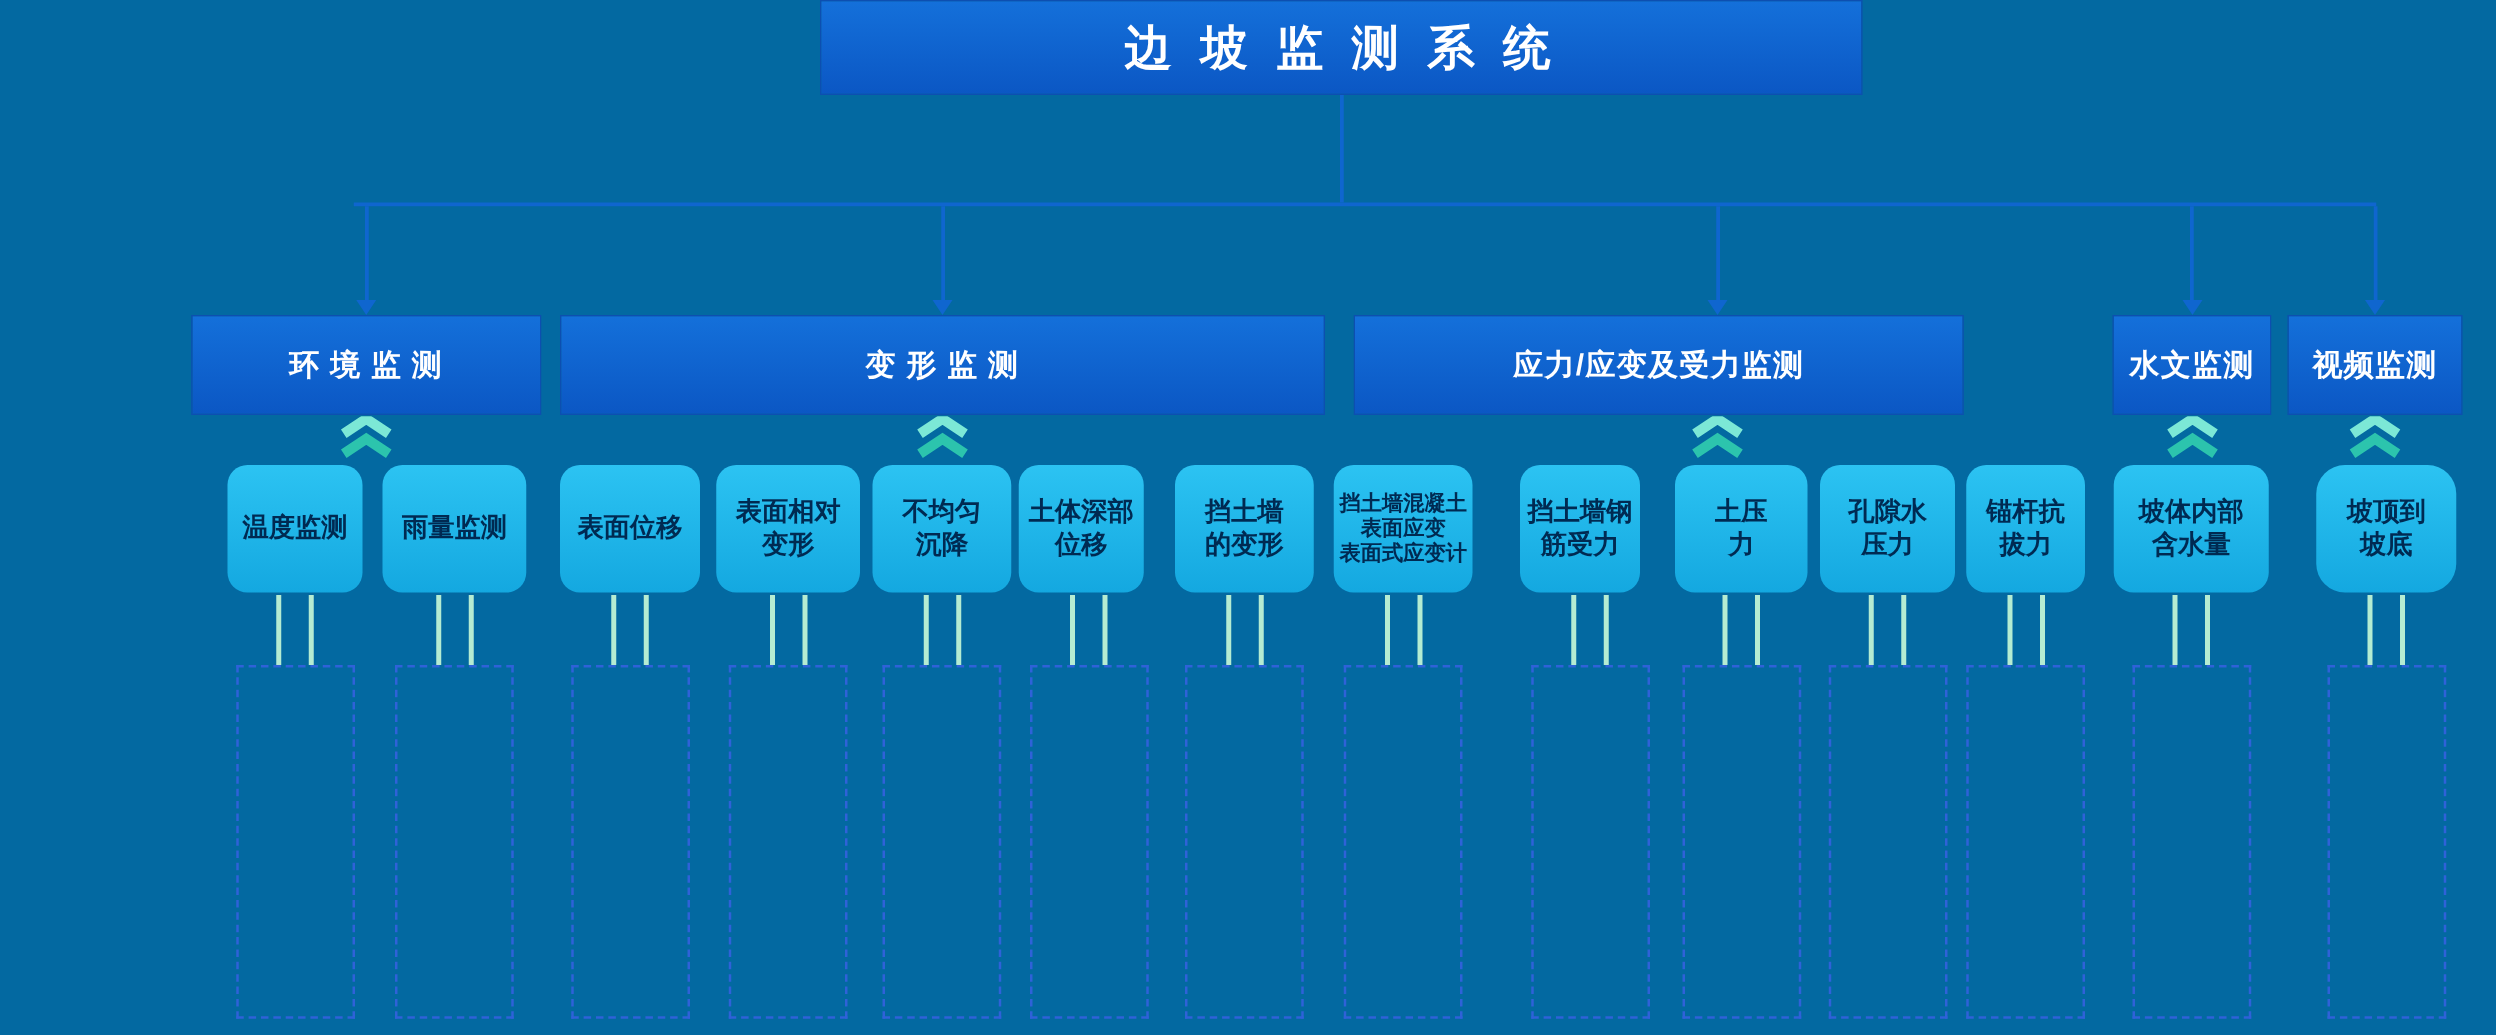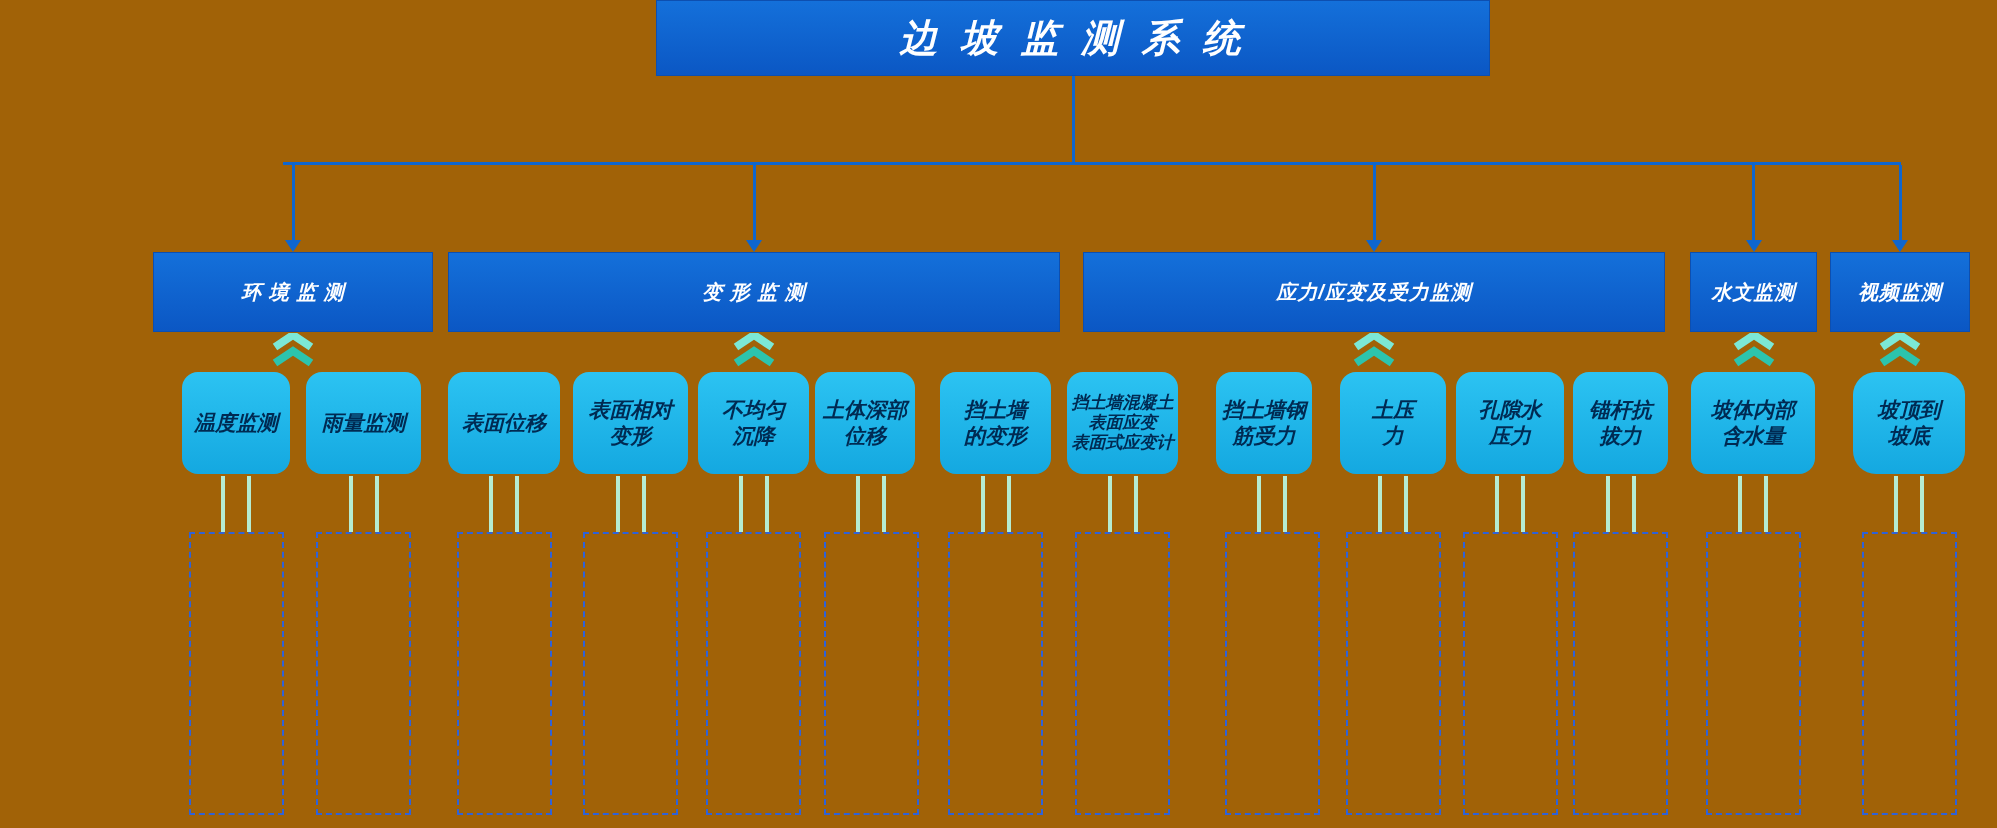--- a/index.html
+++ b/index.html
@@ -1,19 +1,19 @@
 <!DOCTYPE html>
 <html><head>
 <meta charset="utf-8">
 <style>
   html,body{margin:0;padding:0;background:#000;}
-  .stage{position:relative;width:1997px;height:828px;background:#a16207;font-family:"Liberation Sans",sans-serif;overflow:hidden;font-style:italic;}
+  .stage{position:relative;width:1997px;height:828px;background:#0369a1;font-family:"Liberation Sans",sans-serif;overflow:hidden;}
   .node{position:absolute;display:flex;align-items:center;justify-content:center;color:#fff;font-weight:bold;background:linear-gradient(180deg,#1470da,#0b57c4);border:1px solid #0d4fb0;box-sizing:border-box;text-align:center;}
   .root-node{left:656px;top:0;width:834px;height:76px;font-size:38px;letter-spacing:6px;}
-  .cat-node{top:252px;height:80px;font-size:20px;letter-spacing:1px;}
+  .cat-node{top:252px;height:80px;font-size:24px;letter-spacing:1px;}
   .vline,.hline{position:absolute;background:#0f66cf;}
   .arrow-head{position:absolute;width:0;height:0;border-left:8px solid transparent;border-right:8px solid transparent;border-top:12px solid #0f66cf;}
   .leaf{position:absolute;top:372px;height:102px;background:linear-gradient(180deg,#2cc3f2,#14a8e0);border-radius:16px;color:#002a52;font-weight:bold;display:flex;flex-direction:column;align-items:center;justify-content:center;text-align:center;font-size:21px;line-height:1.22;box-sizing:border-box;padding:2px;}
   .leaf.lines-3{font-size:17px;line-height:1.18;}
   .pipe{position:absolute;top:476px;height:56px;width:4px;background:#b5ecd2;}
   .dash{position:absolute;top:532px;height:283px;border:2px dashed #2f62d8;box-sizing:border-box;background:transparent;}
   .chev{position:absolute;top:333px;width:46px;height:36px;}
 </style>
 </head>
 <body>
@@ -25,21 +25,21 @@
 
   <div class="vline" style="left:1072px;top:76px;width:3px;height:86px;"></div>
   <div class="hline" style="left:283px;top:162px;width:1618px;height:3px;"></div>
 
   <div class="node cat-node" style="left:153px;width:280px;">
     <span>环 境 监 测</span>
   </div>
   <div class="node cat-node" style="left:448px;width:612px;">
     <span>变 形 监 测</span>
   </div>
-  <div class="node cat-node" style="left:1083px;width:582px;">
+  <div class="node cat-node" style="left:1083px;width:488px;">
     <span>应力/应变及受力监测</span>
   </div>
   <div class="node cat-node" style="left:1690px;width:127px;">
     <span>水文监测</span>
   </div>
   <div class="node cat-node" style="left:1830px;width:140px;">
     <span>视频监测</span>
   </div>
 
   <div id="generated">

